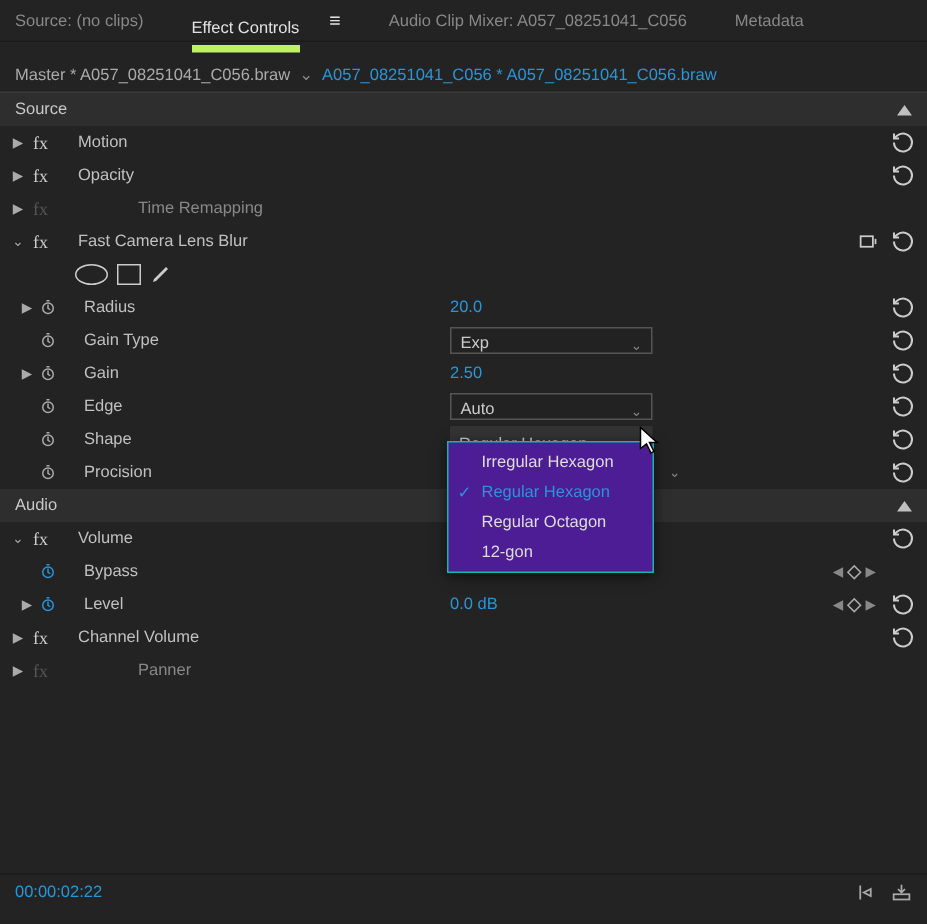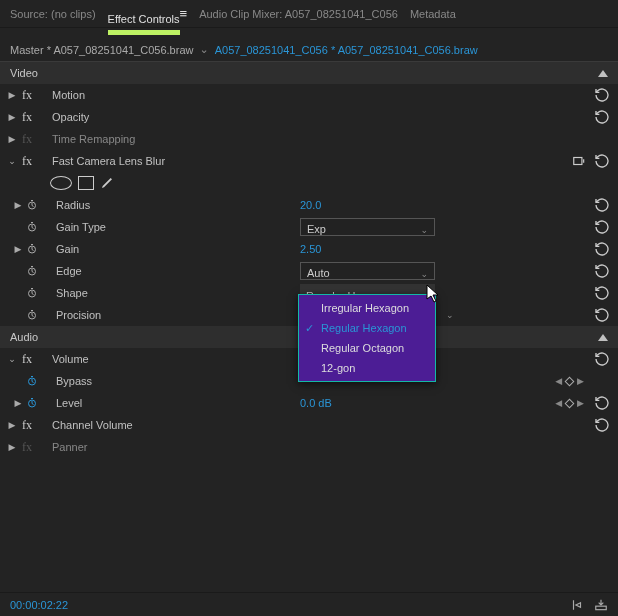--- a/index.html
+++ b/index.html
@@ -11,21 +11,21 @@
     width: 618px;
     height: 616px;
     overflow: hidden;
     position: relative;
   }
   .top-tabs {
     display: flex;
     align-items: center;
     height: 28px;
     padding: 0 10px;
-    gap: 12px;
+    gap: 32px;
     border-bottom: 1px solid #1a1a1a;
     background: #232323;
     font-size: 11px;
     color: #888;
   }
   .top-tabs .tab { cursor: pointer; }
   .top-tabs .tab.active { color: #e0e0e0; border-bottom: 5px solid #bef264; padding-bottom:5px; margin-top:21px;}
   .top-tabs .hamb { color:#e0e0e0; font-size:13px; margin-left:-12px;}
   .clip-row {
     display: flex;
@@ -72,21 +72,21 @@
   }
   .fx.off { color:#555; }
   .stopwatch {
     width:16px; height:16px;
     display:inline-flex; align-items:center; justify-content:center;
     color:#aaa;
   }
   .stopwatch.blue { color:#2a95d6; }
   .stopwatch svg { width:12px; height:12px; }
   .label { color:#c0c0c0; flex:0 0 auto;padding-left:16px; }
-  .label.dim { color:#888; }
+  .label.dim { color:#888;margin-left:40px; }
   .value {
     color:#2a95d6;
     position:absolute;
     left:300px;
   }
   .dropdown {
     position:absolute;
     left:300px;
     width:135px;
     height:18px;
@@ -152,21 +152,21 @@
     position:absolute;
     left:426px;
     top:284px;
     z-index:60;
     color:#fff;
     font-size:14px;
     pointer-events:none;
   }
   .footer {
     position:absolute;
-    bottom:0;
+    bottom:10px;
     left:0;
     right:0;
     height:24px;
     display:flex;
     align-items:center;
     justify-content:space-between;
     padding:0 10px;
     color:#2a95d6;
     font-size:11px;
     background:#232323;
@@ -189,21 +189,21 @@
   <span class="tab">Metadata</span>
 </div>
 
 <div class="clip-row">
   <span class="master">Master * A057_08251041_C056.braw</span>
   <span class="chev">⌄</span>
   <span class="clipname">A057_08251041_C056 * A057_08251041_C056.braw</span>
 </div>
 
 <div class="section-header">
-  <span>Video</span>
+  <span>Source</span>
   <span class="triangle-up"></span>
 </div>
 
 <div class="row">
   <span class="caret">▶</span>
   <span class="fx">fx</span>
   <span class="label">Motion</span>
   <span class="reset-col">
     <svg viewBox="0 0 24 24" fill="none" stroke="currentColor" stroke-width="2">
         <path d="M3 12a9 9 0 1 0 3-6.7L3 8"></path>

